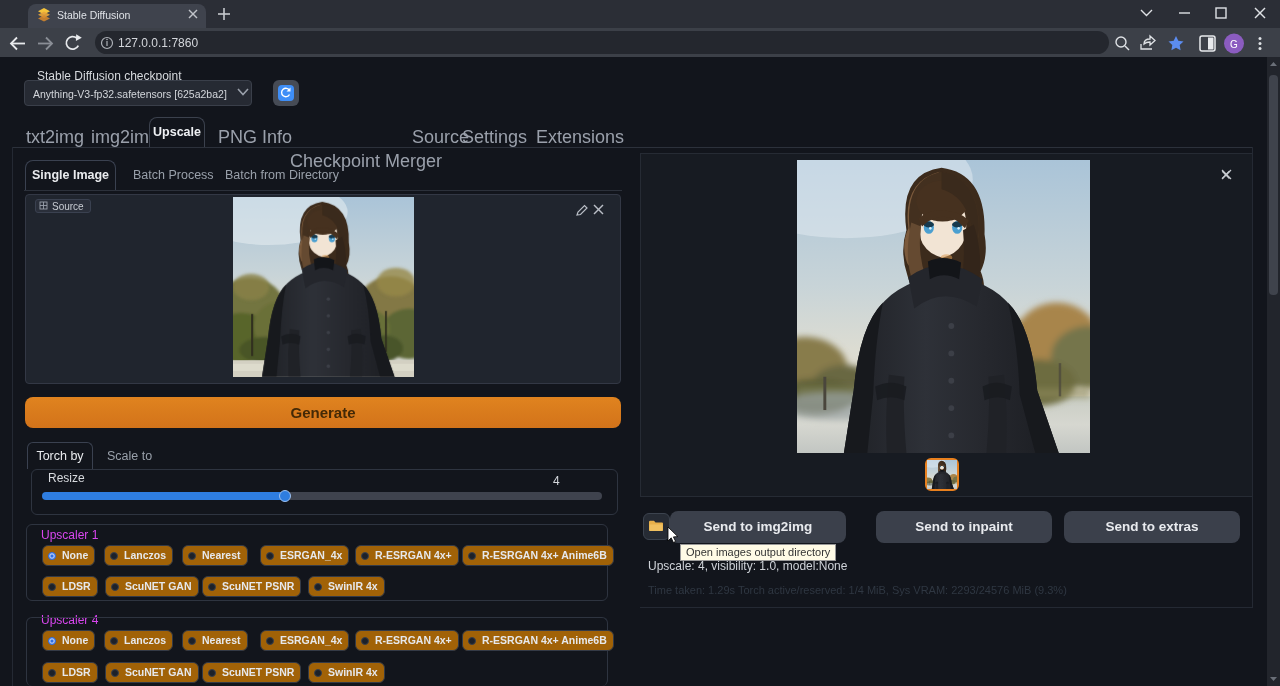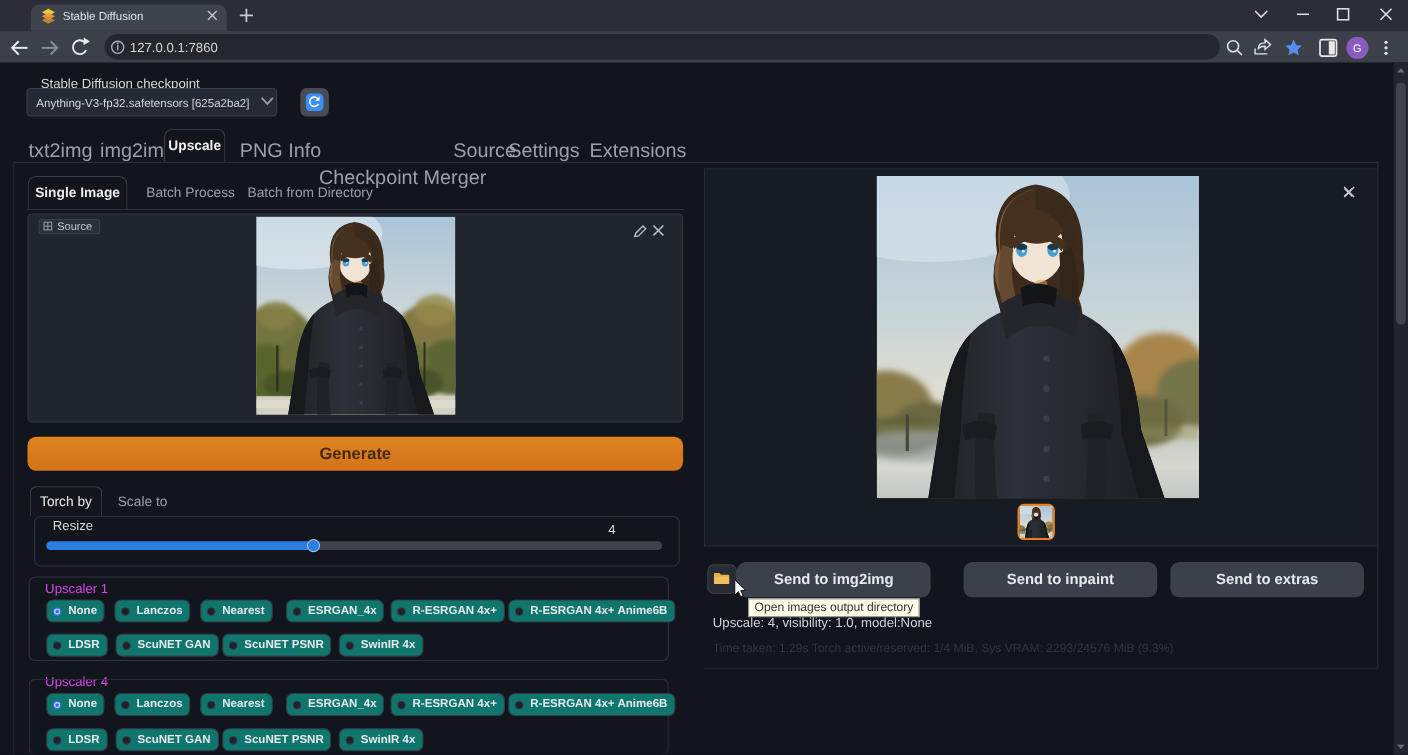--- a/index.html
+++ b/index.html
@@ -48,21 +48,21 @@
     border:1px solid #3a4150; border-bottom:none; border-radius:6px 6px 0 0;
     color:#e9ebee; font-size:12.5px; text-align:center; line-height:26px; }
   #sttab { position:absolute; left:107px; top:449px; font-size:12.5px; color:#99a0aa; }
   #resizepanel { position:absolute; left:31px; top:469px; width:587px; height:46px;
     border:1px solid #2e3440; border-radius:6px; }
   #resizelabel { position:absolute; left:48px; top:471px; font-size:12px; color:#d7dade; }
   #val4 { position:absolute; left:553px; top:474px; font-size:12px; color:#d5d8dd; }
   .upslabel { position:absolute; left:41px; font-size:12px; color:#d946ef; }
   .upspanel { position:absolute; left:26px; width:582px; border:1px solid #2e3440; border-radius:6px; }
   .chiprow { position:absolute; left:0; width:1280px; height:21px; }
-  .chip { position:absolute; top:0; height:21px; background:#0f766e; border:1px solid #343a46;
+  .chip { position:absolute; top:0; height:21px; background:#a16207; border:1px solid #343a46;
     border-radius:6px; color:#e6e8ec; font-size:10.5px; font-weight:bold; white-space:nowrap;
     padding:0 6px 0 19px; line-height:19px; }
   .chip .rb { position:absolute; left:5px; top:5.5px; width:8px; height:8px; border-radius:50%;
     border:1px solid #3a404c; background:#1d2129; display:block; }
   .chip .rb.sel { background:#2f6fe4; border-color:#2f6fe4; box-shadow:inset 0 0 0 1.5px #aac4f5; }
   #slider-fill { position:absolute; left:42px; top:492px; width:243px; height:8px;
     background:#2e7de0; border-radius:4px 0 0 4px; }
   #slider-rest { position:absolute; left:285px; top:492px; width:317px; height:8px;
     background:#3f434e; border-radius:0 4px 4px 0; }
   #slider-handle { position:absolute; left:279px; top:490px; width:12px; height:12px;

